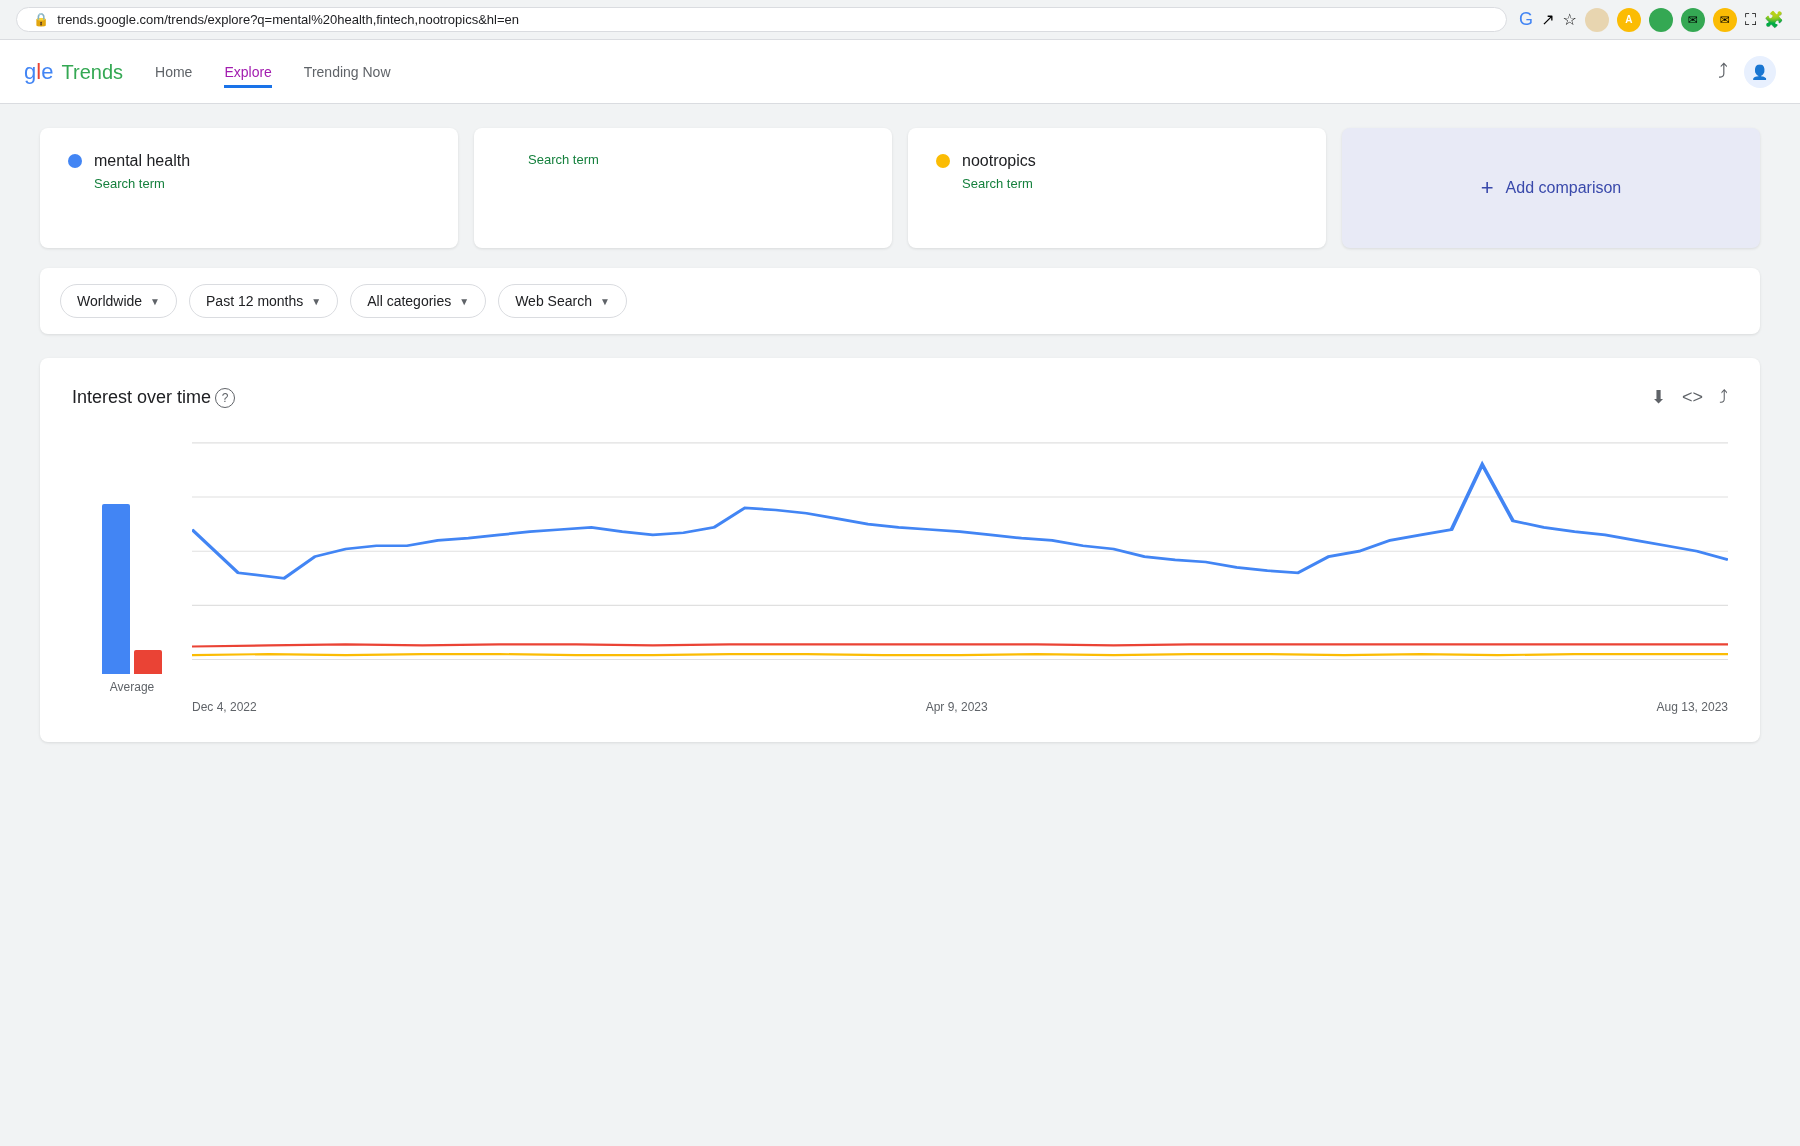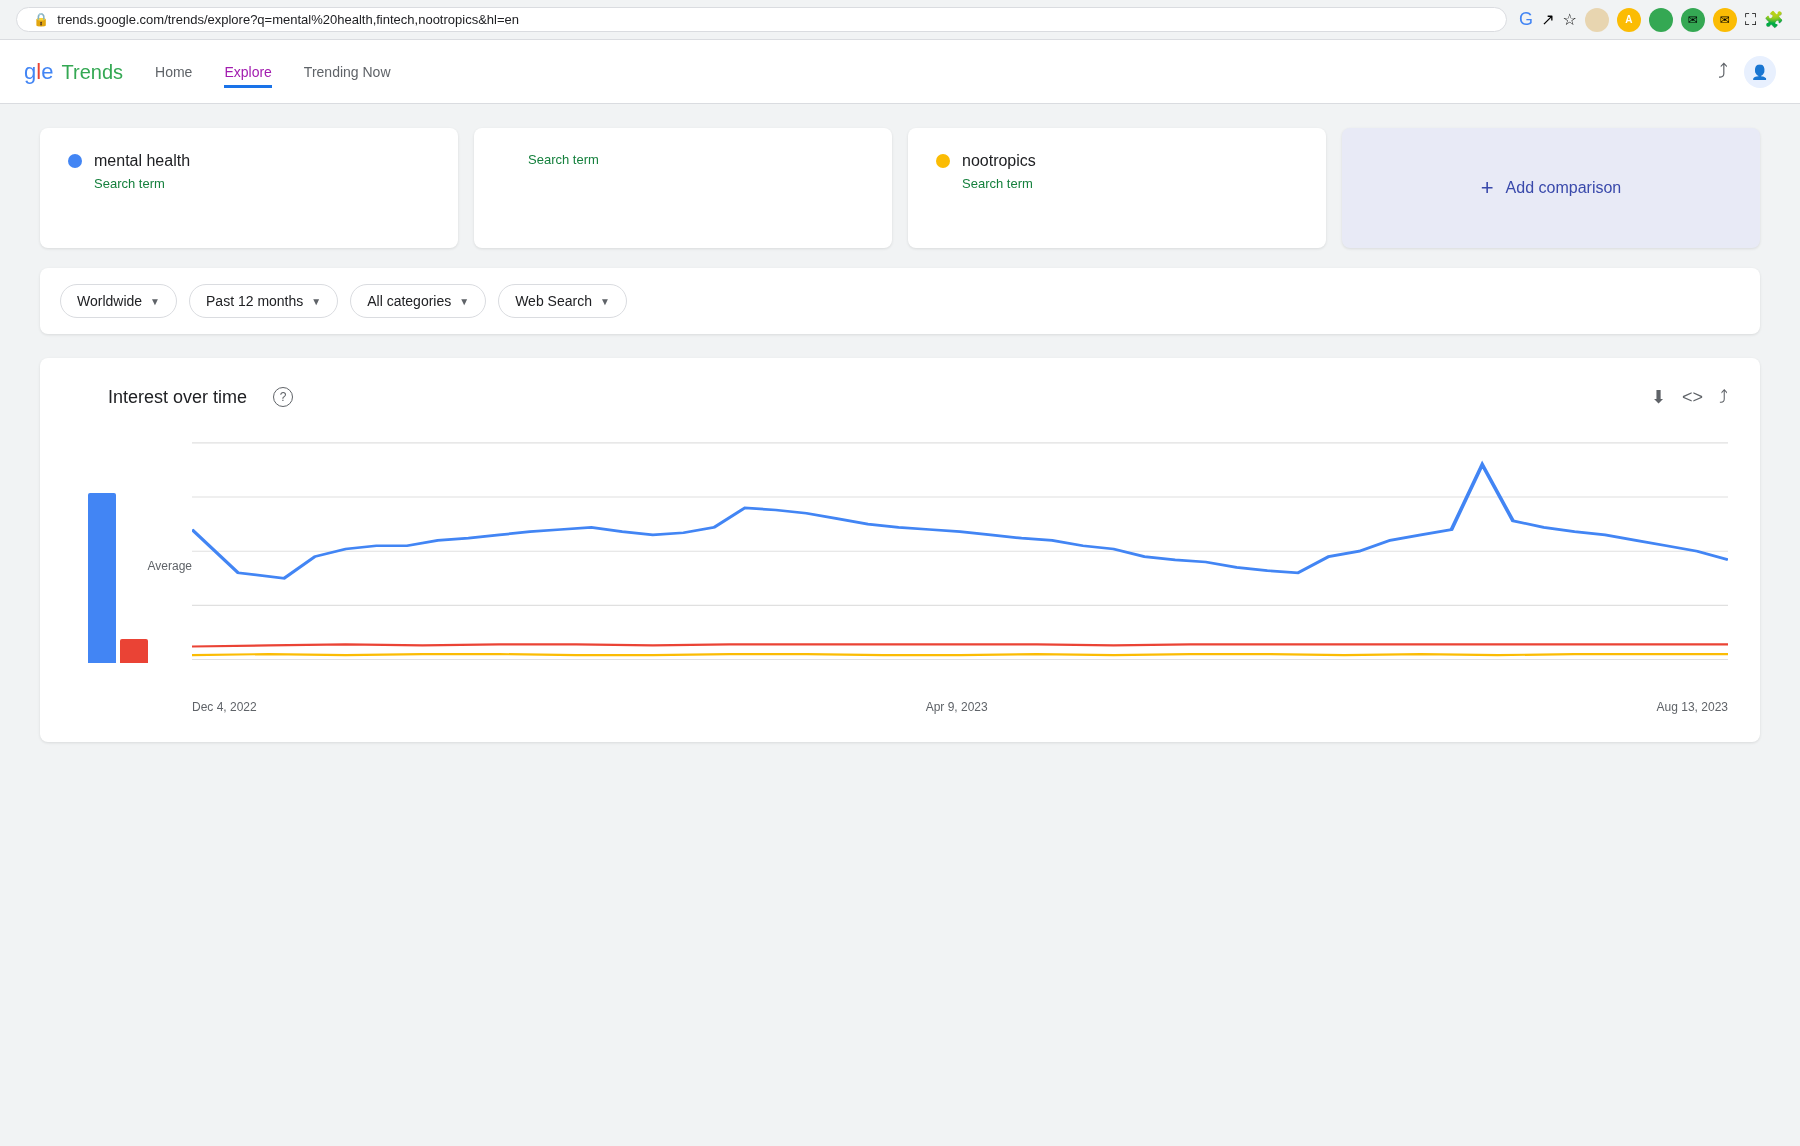--- a/index.html
+++ b/index.html
@@ -191,25 +191,24 @@
       box-shadow: 0 1px 3px rgba(0,0,0,0.1);
     }
     .chart-header {
       display: flex;
       align-items: center;
       justify-content: space-between;
       margin-bottom: 24px;
     }
     .chart-title {
       display: flex;
-      align-items: flex-start;
-      gap: 26px;
+      align-items: flex-end;
+      gap: 4px;
       font-size: 18px;
       color: #202124;
-      margin-left: 36px;
     }
     .help-icon {
       width: 20px;
       height: 20px;
       border: 1.5px solid #5f6368;
       border-radius: 50%;
       display: inline-flex;
       align-items: center;
       justify-content: center;
       font-size: 12px;
@@ -229,21 +228,21 @@
 
     
     .chart-area {
       display: flex;
       gap: 0;
     }
     .avg-bar-section {
       width: 120px;
       flex-shrink: 0;
       display: flex;
-      flex-direction: row;
+      flex-direction: column;
       align-items: center;
       justify-content: flex-end;
       padding-bottom: 20px;
     }
     .avg-bars {
       display: flex;
       gap: 4px;
       align-items: flex-end;
       height: 200px;
     }

